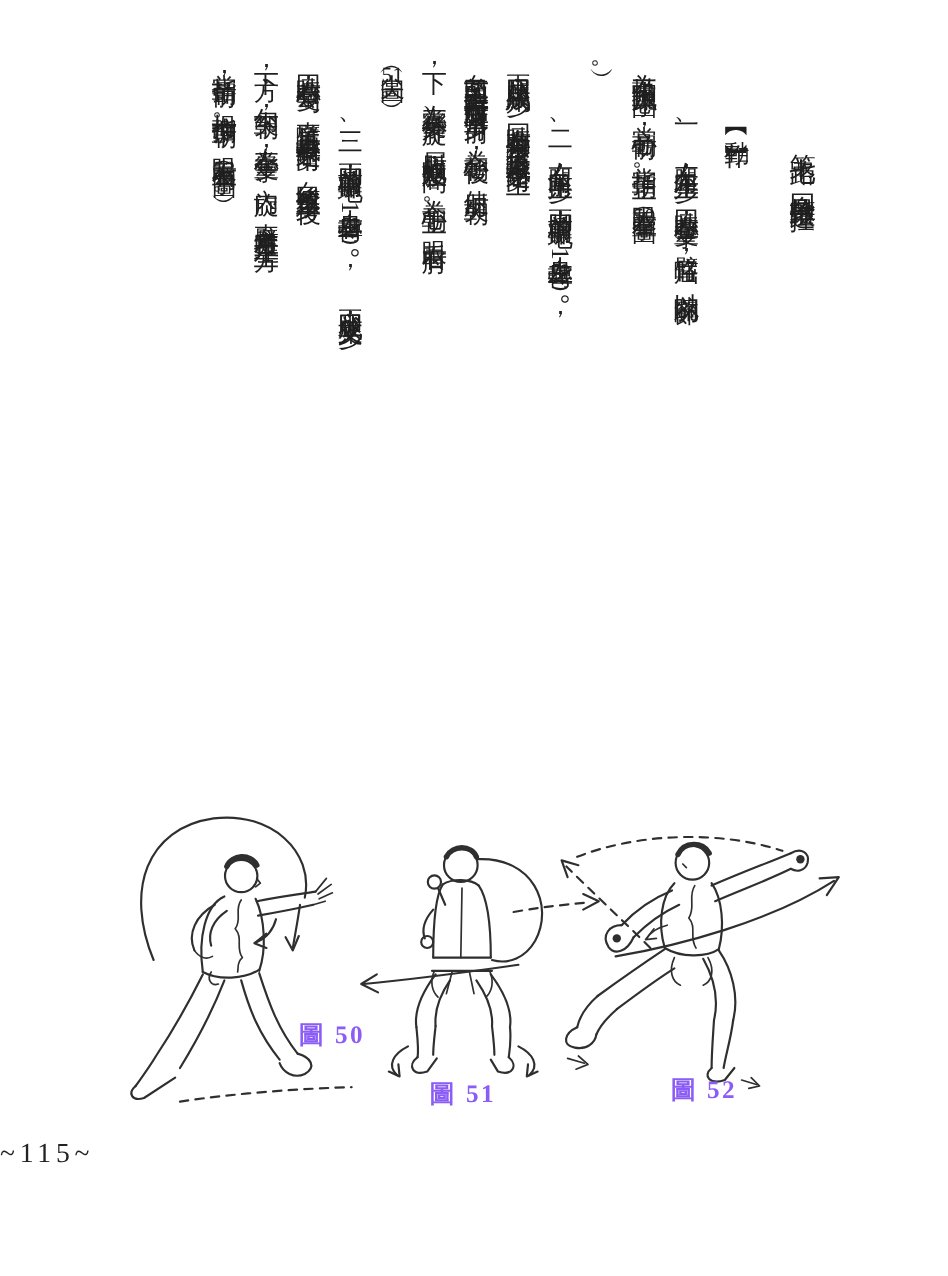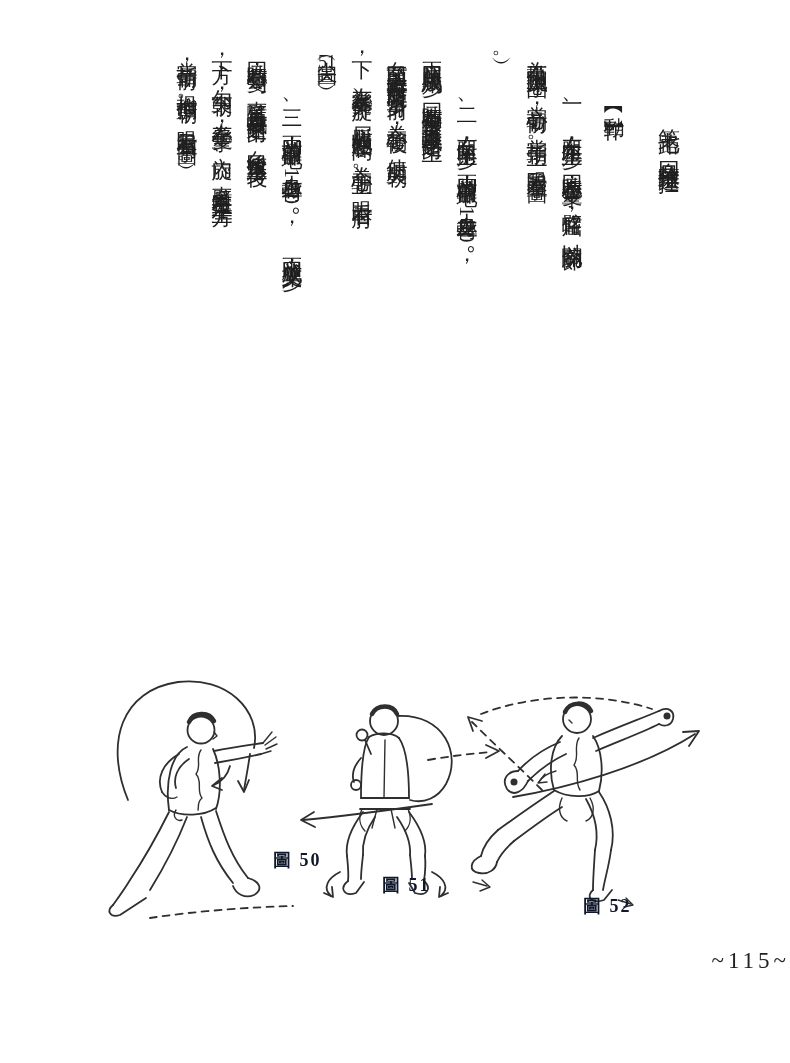--- a/index.html
+++ b/index.html
@@ -30,31 +30,30 @@
     white-space:pre;
   }
   .col-title{padding-top:66px;margin-left:32px;font-size:22px;}
   .col-section{padding-top:54px;margin-left:18px;}
   .indent-p{padding-top:48px;}
   .tcy{text-combine-upright:all;letter-spacing:0;font-size:18px;}
   .figures-area{position:absolute;left:0;top:650px;width:790px;height:300px;}
   .figures-area svg{position:absolute;left:0;top:0;}
   .fig-label{
     position:absolute;
-    font-size:18px;font-weight:bold;
+    font-size:21px;font-weight:bold;
     letter-spacing:2px;white-space:nowrap;
-    color:#0f172a;
-    margin-left:24px;
+    color:#8b5cf6;
   }
   .fig-label-50{left:249px;top:848px;}
-  .fig-label-51{left:358px;top:873px;}
+  .fig-label-51{left:358px;top:897px;}
   .fig-label-52{left:559px;top:894px;}
   .page-num{
     position:absolute;top:948px;left:0;width:790px;
-    text-align:right;font-size:23px;letter-spacing:4px;color:#222;
+    text-align:left;font-size:23px;letter-spacing:4px;color:#222;
   }
   .ln{fill:none;stroke:#2f2f2f;stroke-width:1.8;stroke-linecap:round;stroke-linejoin:round;}
   .thick{stroke-width:4.5;}
   .thin{stroke-width:1.4;}
   .dash{stroke-dasharray:7 6;}
   .fillink{fill:#2f2f2f;stroke:none;}
 </style>
 </head>
 <body>
 

